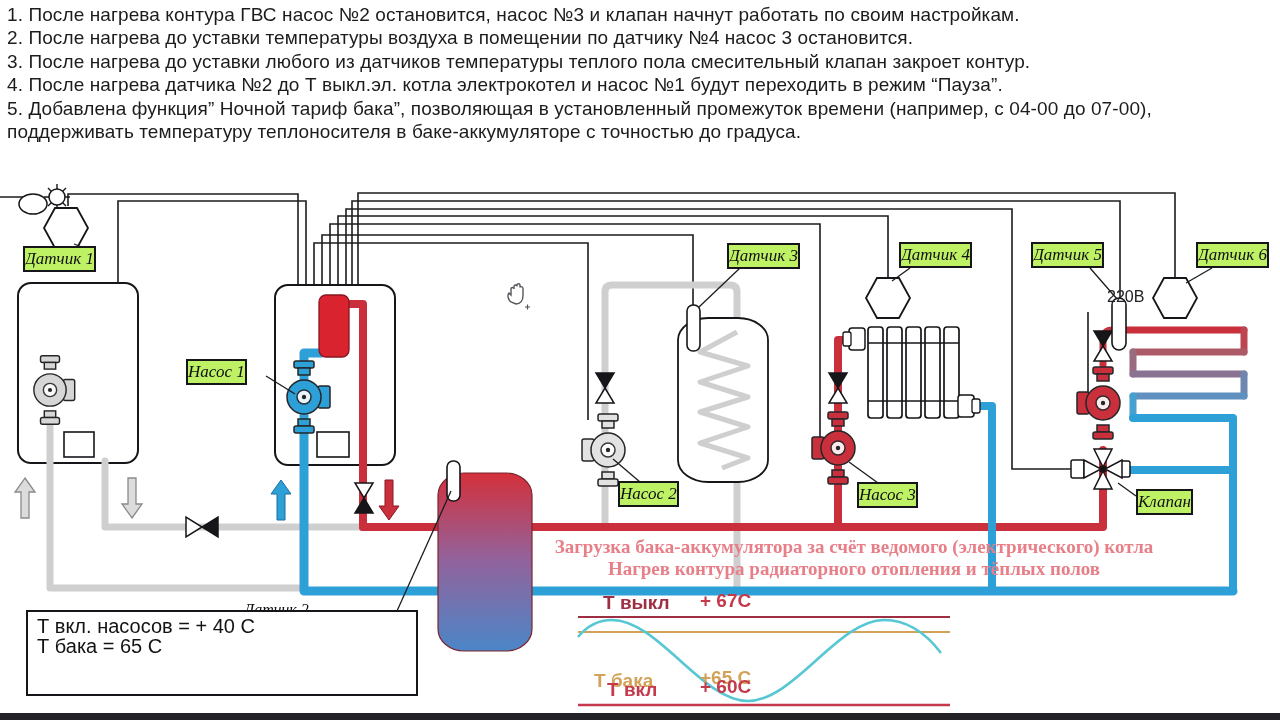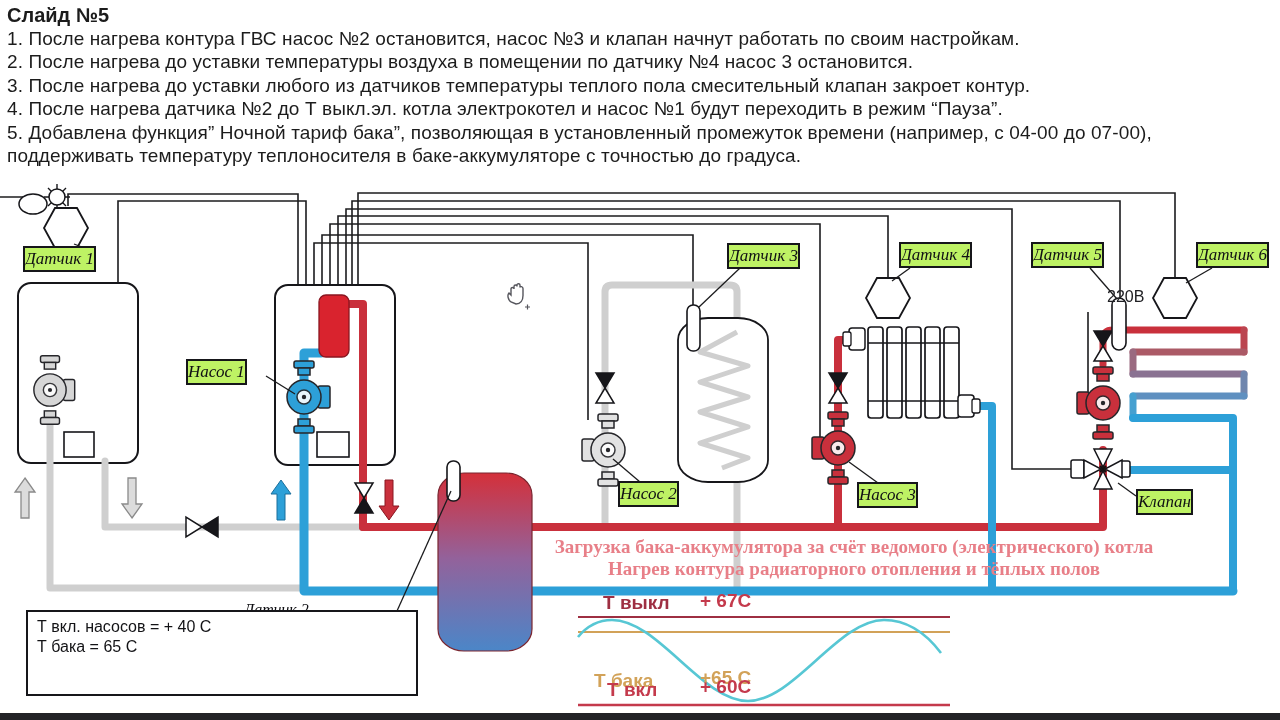--- a/index.html
+++ b/index.html
@@ -8,37 +8,36 @@
   svg{position:absolute;left:0;top:0;}
   .toptext{position:absolute;left:7px;top:3px;width:1266px;}
   .toptext .title{font-weight:bold;font-size:20px;line-height:24px;}
   .toptext .note{font-size:19px;line-height:23.4px;letter-spacing:0.1px;}
   .lbl{position:absolute;border:2px solid #16161a;background:#bef264;
        font:italic 17px/1.3 "Liberation Serif",serif;padding:0 0;color:#101014;white-space:nowrap;}
   .plain{position:absolute;white-space:nowrap;margin-left:48px;}
   .d2lbl{font:italic 16px/1.2 "Liberation Serif",serif;color:#101014;}
   .v220{font:16px/1.2 "Liberation Sans",sans-serif;color:#202024;}
   .infobox{position:absolute;left:26px;top:610px;width:388px;height:82px;border:2px solid #16161a;background:#fff;}
-  .infobox div{font-size:16px;line-height:19px;padding-left:9px;padding-top:1px;color:#131316;white-space:nowrap;}
+  .infobox div{font-size:20px;line-height:19px;padding-left:9px;padding-top:1px;color:#131316;white-space:nowrap;}
   .pink{position:absolute;left:540px;top:536px;width:628px;text-align:center;
         font:bold 19px/22px "Liberation Serif",serif;color:var(--pink-text,#e87f88);}
   .glabel{position:absolute;font:bold 19px/20px "Liberation Sans",sans-serif;white-space:nowrap;}
   .c-doff{color:var(--dark-red-line,#9e2f42);} .c-gred{color:var(--graph-red,#c43a4c);} .c-tan{color:var(--tan-line,#d2a258);margin-top:36px;}
   .pipe{fill:none;stroke-linecap:round;stroke-linejoin:round;}
   .wire{fill:none;stroke:var(--wire,#1c1c1e);stroke-width:1.6;}
   .lead{fill:none;stroke:var(--wire,#1c1c1e);stroke-width:1.3;}
   .outl{stroke:#16161a;fill:#fff;}
 </style>
 </head>
 <body>
 
 <div id="stage">
 
   <div class="toptext">
-    <div class="title">Слайд №5</div>
     <div class="note">1. После нагрева контура ГВС насос №2 остановится, насос №3 и клапан начнут работать по своим настройкам.</div>
     <div class="note">2. После нагрева до уставки температуры воздуха в помещении по датчику №4 насос 3 остановится.</div>
     <div class="note">3. После нагрева до уставки любого из датчиков температуры теплого пола смесительный клапан закроет контур.</div>
     <div class="note">4. После нагрева датчика №2 до Т выкл.эл. котла электрокотел и насос №1 будут переходить в режим “Пауза”.</div>
     <div class="note">5. Добавлена функция” Ночной тариф бака”, позволяющая в установленный промежуток времени (например, с 04-00 до 07-00), поддерживать температуру теплоносителя в баке-аккумуляторе с точностью до градуса.</div>
   </div>
 
   <svg width="1280" height="720" viewBox="0 0 1280 720">
     <defs>
       <linearGradient id="tankGrad" x1="0" y1="0" x2="0" y2="1">

